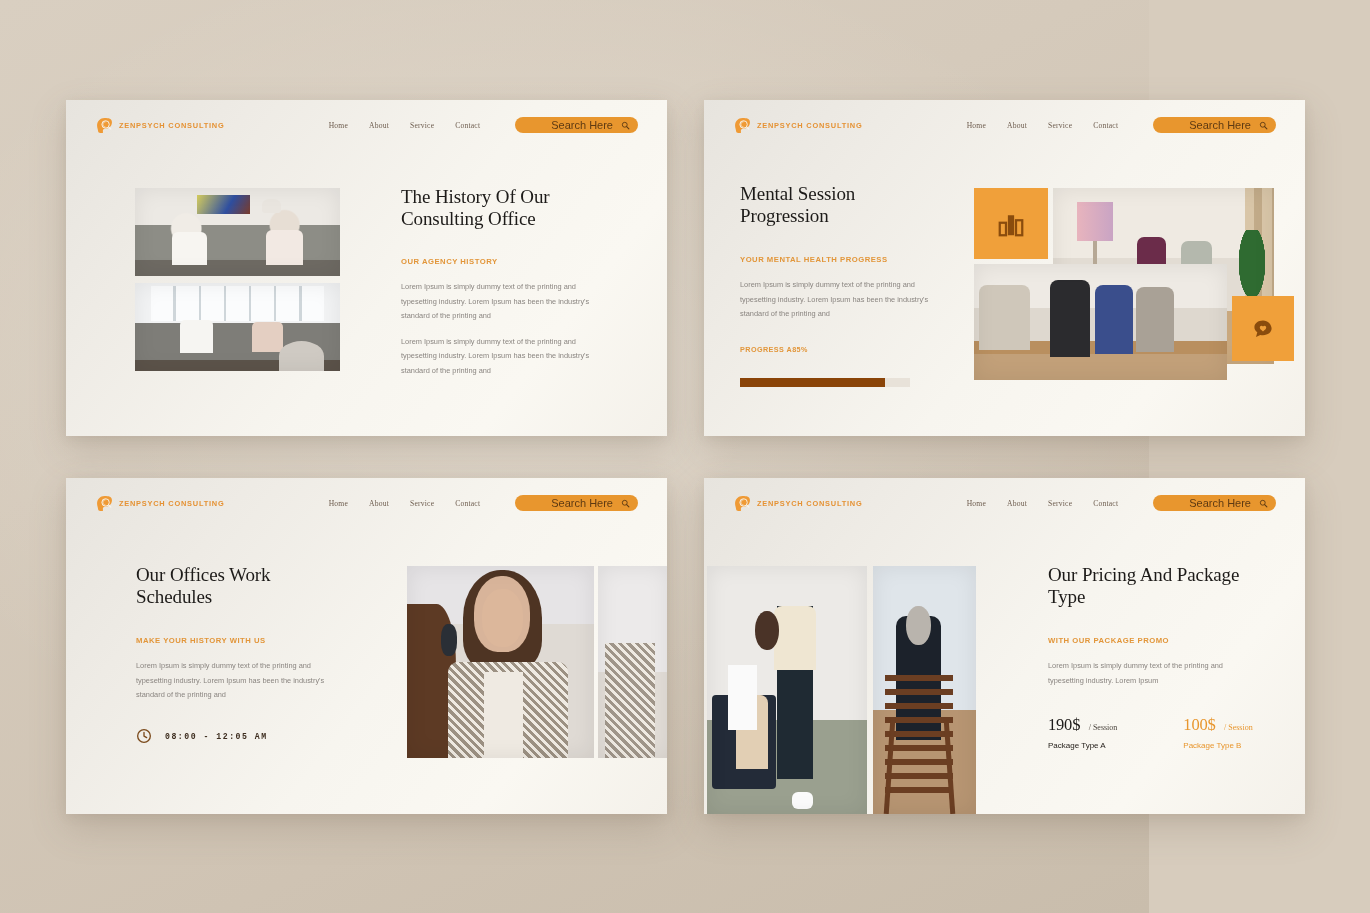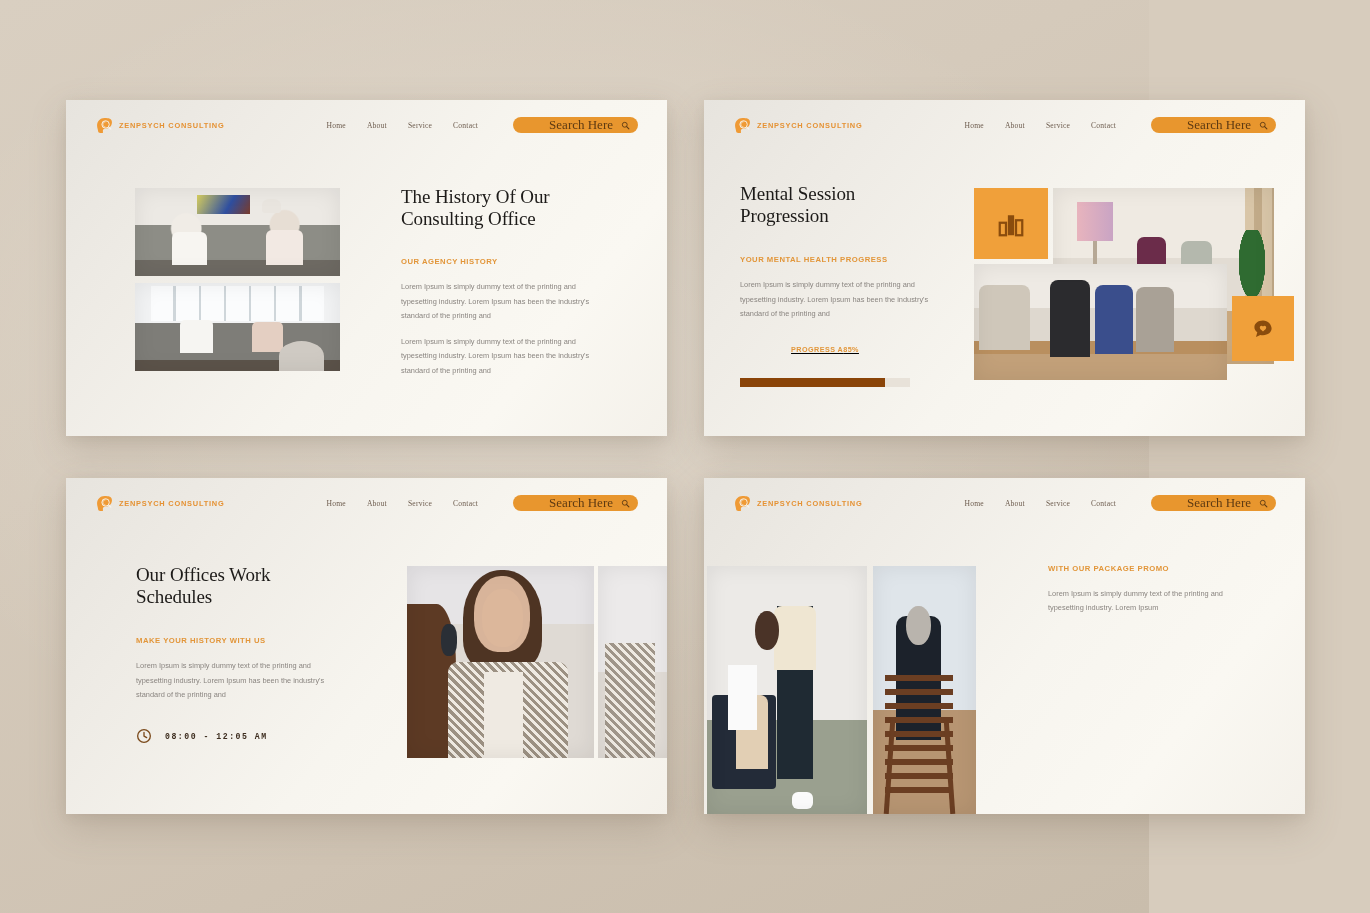--- a/index.html
+++ b/index.html
@@ -52,22 +52,22 @@
     font-family: "Liberation Serif", serif;
     font-size: 7.6px; color: #6d5c4e; letter-spacing: 0.2px; white-space: nowrap; text-align: center;
   }
   .search-btn {
     margin-left: 14px;
     display: flex; align-items: center; gap: 8px;
     background: #e8962e; border-radius: 11px;
     height: 16px; padding: 0 8px 0 11px;
   }
   .search-label {
-    font-family: Liberation Serif, serif;
-    font-size: 13px; color: #5e3a12; white-space: nowrap; padding-left: 25px;
+    font-family: Liberation Sans, sans-serif;
+    font-size: 11px; color: #5e3a12; white-space: nowrap; padding-left: 25px;
   }
   .search-ico { width: 9px; height: 9px; display: block; }
 
   
   .title {
     font-family: "Liberation Serif", serif;
     font-size: 19px; line-height: 1.17; color: #1d1b19;
     letter-spacing: -0.1px; font-weight: 400;
   }
   .eyebrow {
@@ -87,21 +87,21 @@
   #slide1 .ph + .ph { margin-top: 7px; }
   #slide1 .textcol { position: absolute; left: 335px; top: 86px; width: 230px; }
   #slide1 .title { margin-bottom: 27px; }
   #slide1 .eyebrow { margin-bottom: 14px; }
 
   
   #slide2 .textcol { position: absolute; left: 36px; top: 83px; width: 200px; }
   #slide2 .title { margin-bottom: 28px; }
   #slide2 .eyebrow { margin-bottom: 14px; }
   .prog-wrap { margin-top: 24px; width: 170px; }
-  .prog-head { display: flex; justify-content: center; align-items: baseline; margin-bottom: 24px; text-decoration: underline; }
+  .prog-head { display: flex; justify-content: flex-start; align-items: baseline; margin-bottom: 24px; }
   .prog-label, .prog-pct {
     font-family: "Liberation Sans", sans-serif;
     font-size: 7.2px; font-weight: 600; letter-spacing: 0.45px; color: #e2963a;
   }
   .prog-track { height: 9px; background: #e8e2d9; width: 100%; }
   .prog-fill { height: 100%; background: #8a4408; }
 
   #slide2 .grid { position: absolute; left: 270px; top: 88px; width: 300px; height: 192px; }
   #slide2 .tile-a { position: absolute; left: 0;    top: 0;   width: 74px;  height: 71px; }
   #slide2 .tile-b { position: absolute; left: 79px; top: 0;   width: 221px; height: 176px; }
@@ -457,18 +457,35 @@
       <div class="pb photo p-chair">
         <div class="pers"></div>
           <div class="hd"></div>
           <div class="ch"></div>
         <div class="leg1"></div>
           <div class="leg2"></div>
       </div>
     </div>
 
     <div class="textcol">
+      <h1 class="title">Our Pricing And Package Type</h1>
       <div class="eyebrow">WITH OUR PACKAGE PROMO</div>
       <p class="para">Lorem Ipsum is simply dummy text of the printing and typesetting industry. Lorem Ipsum</p>
+      <div class="price-row">
+        <div class="price-a">
+          <div>
+            <span class="price-amt">190$</span>
+            <span class="price-per">/ Session</span>
+          </div>
+          <div class="price-name">Package Type A</div>
+        </div>
+        <div class="price-b">
+          <div>
+            <span class="price-amt">100$</span>
+            <span class="price-per">/ Session</span>
+          </div>
+          <div class="price-name">Package Type B</div>
+        </div>
+      </div>
     </div>
   </div>
 
 </div>
 
 </body></html>

